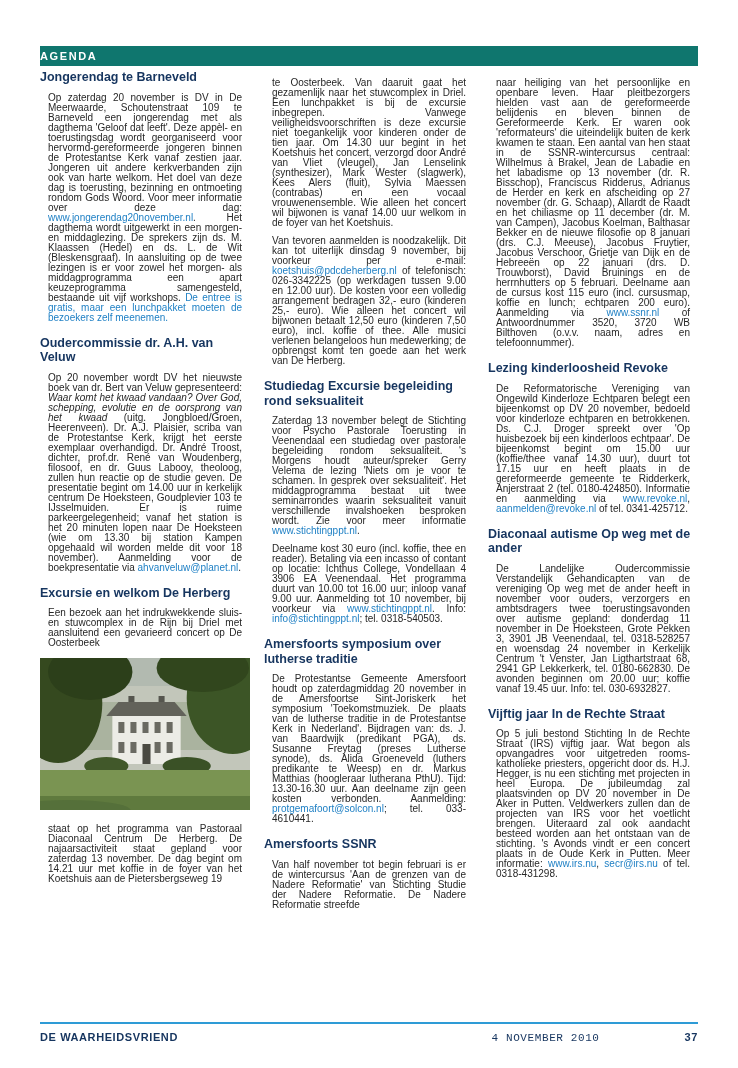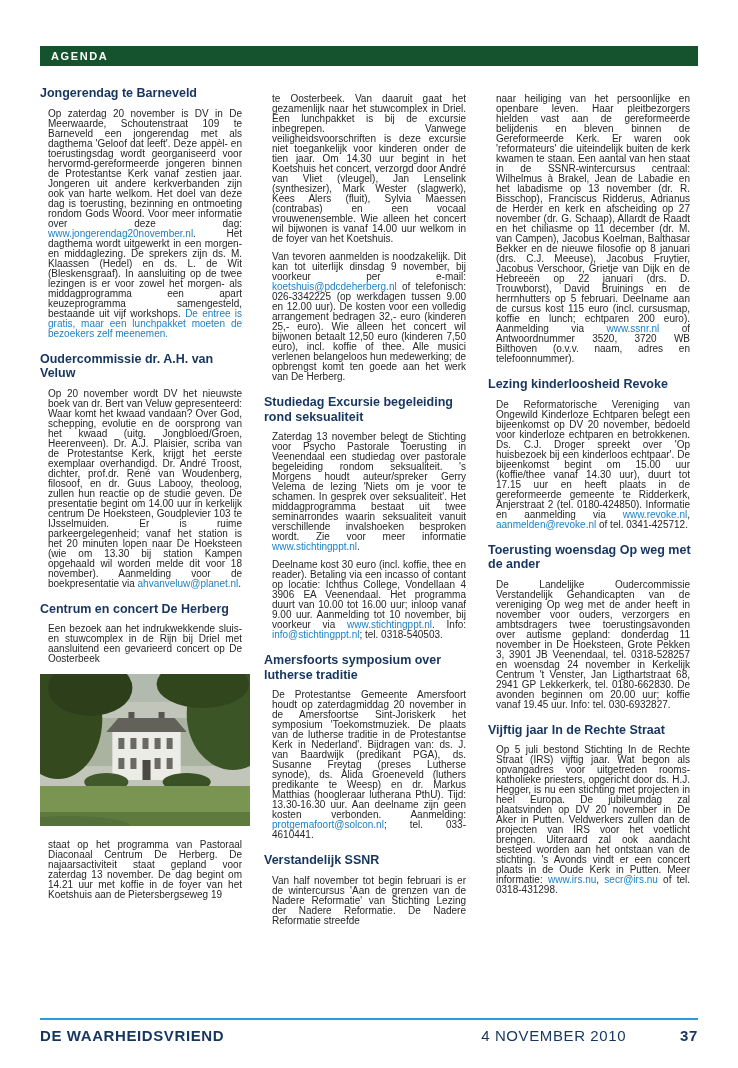--- a/index.html
+++ b/index.html
@@ -10,31 +10,30 @@
     position: relative;
     width: 738px;
     height: 1068px;
     background: #ffffff;
     overflow: hidden;
   }
   .agenda-bar {
     position: absolute;
     left: 40px; right: 40px; top: 46px;
     height: 20px;
-    background: #14532d;
+    background: #0f766e;
     color: #ffffff;
     font-size: 11px;
     font-weight: bold;
     letter-spacing: 1.6px;
     line-height: 20px;
-    padding-left: 11px;
   }
   .columns {
     position: absolute;
-    left: 40px; right: 40px; top: 86px;
+    left: 40px; right: 40px; top: 70px;
     display: flex;
     gap: 14px;
   }
   .col { flex: 1; min-width: 0; }
   .section h3 {
     margin: 13px 0 4px 0;
     font-size: 12.5px;
     line-height: 14.5px;
     color: #16355f;
     font-weight: bold;
@@ -42,41 +41,41 @@
   .col > .section:first-child > h3 { margin-top: 0; }
   .section p {
     margin: 8px;
     font-size: 10px;
     line-height: 10px;
     color: #262626;
     text-align: justify;
     hyphens: auto;
   }
   .blue-text { color: #1d7fc4; }
-  .italic { }
+  .italic { font-style: italic; }
   .lnk { color: #1d7fc4; }
   .photo {
     display: block;
     width: 100%;
     height: 152px;
     margin: 10px 0 14px 0;
   }
   .footer {
     position: absolute;
     left: 40px; right: 40px; bottom: 24px;
     border-top: 2px solid #2e9bd6;
     padding-top: 7px;
     display: flex;
     align-items: baseline;
-    font-size: 15px;
+    font-size: 11px;
     color: #16355f;
     letter-spacing: 0.6px;
   }
   .footer .mag { flex: 1; font-weight: bold; }
-  .footer .date { margin-right: 54px; font-weight: normal; }
+  .footer .date { margin-right: 85px; font-weight: normal; font-family: Liberation Mono, monospace; }
   .footer .pagenum { font-weight: bold; }
 </style>
 </head>
 <body>
 
 <div class="page">
 
   <div class="agenda-bar">
     <span>AGENDA</span>
   </div>
@@ -88,21 +87,21 @@
         <h3>Jongerendag te Barneveld</h3>
         <p><span class="autolink">Op zaterdag 20 november is DV in De Meerwaarde, Schoutenstraat 109 te Barneveld een jongerendag met als dagthema 'Geloof dat leeft'. Deze appèl- en toerustingsdag wordt georganiseerd voor hervormd-gereformeerde jongeren binnen de Protestantse Kerk vanaf zestien jaar. Jongeren uit andere kerkverbanden zijn ook van harte welkom. Het doel van deze dag is toerusting, bezinning en ontmoeting rondom Gods Woord. Voor meer informatie over deze dag: <span class="lnk">www.jongerendag20november.nl</span>. Het dagthema wordt uitgewerkt in een morgen- en middaglezing. De sprekers zijn ds. M. Klaassen (Hedel) en ds. L. de Wit (Bleskensgraaf). In aansluiting op de twee lezingen is er voor zowel het morgen- als middagprogramma een apart keuzeprogramma samengesteld, bestaande uit vijf workshops.</span> <span class="blue-text">De entree is gratis, maar een lunchpakket moeten de bezoekers zelf meenemen.</span></p>
       </div>
 
       <div class="section">
         <h3>Oudercommissie dr. A.H. van Veluw</h3>
         <p><span>Op 20 november wordt DV het nieuwste boek van dr. Bert van Veluw gepresenteerd:</span> <span class="italic">Waar komt het kwaad vandaan? Over God, schepping, evolutie en de oorsprong van het kwaad</span> <span class="autolink">(uitg. Jongbloed/Groen, Heerenveen). Dr. A.J. Plaisier, scriba van de Protestantse Kerk, krijgt het eerste exemplaar overhandigd. Dr. André Troost, dichter, prof.dr. René van Woudenberg, filosoof, en dr. Guus Labooy, theoloog, zullen hun reactie op de studie geven. De presentatie begint om 14.00 uur in kerkelijk centrum De Hoeksteen, Goudplevier 103 te IJsselmuiden. Er is ruime parkeergelegenheid; vanaf het station is het 20 minuten lopen naar De Hoeksteen (wie om 13.30 bij station Kampen opgehaald wil worden melde dit voor 18 november). Aanmelding voor de boekpresentatie via <span class="lnk">ahvanveluw@planet.nl</span>.</span></p>
       </div>
 
       <div class="section">
-        <h3>Centrum en concert De Herberg</h3>
+        <h3>Excursie en welkom De Herberg</h3>
         <p class="autolink">Een bezoek aan het indrukwekkende sluis- en stuwcomplex in de Rijn bij Driel met aansluitend een gevarieerd concert op De Oosterbeek</p>
 
         <svg class="photo" role="img" viewBox="0 0 209 152" preserveAspectRatio="none" aria-label="Witte villa De Herberg tussen bomen met gazon op de voorgrond">
           <rect width="209" height="152" fill="#c2c6ba"></rect>
           <rect x="0" y="0" width="209" height="28" fill="#b2bab0"></rect>
           <rect x="0" y="44" width="209" height="48" fill="#98a488" opacity="0.55"></rect>
           <ellipse cx="18" cy="45" rx="44" ry="60" fill="#35491f"></ellipse>
           <ellipse cx="50" cy="14" rx="42" ry="28" fill="#2c3f1a"></ellipse>
           <ellipse cx="192" cy="40" rx="46" ry="56" fill="#3c5526"></ellipse>
           <ellipse cx="162" cy="10" rx="46" ry="24" fill="#31461d"></ellipse>
@@ -142,37 +141,37 @@
         <p class="autolink">Zaterdag 13 november belegt de Stichting voor Psycho Pastorale Toerusting in Veenendaal een studiedag over pastorale begeleiding rondom seksualiteit. 's Morgens houdt auteur/spreker Gerry Velema de lezing 'Niets om je voor te schamen. In gesprek over seksualiteit'. Het middagprogramma bestaat uit twee seminarrondes waarin seksualiteit vanuit verschillende invalshoeken besproken wordt. Zie voor meer informatie <span class="lnk">www.stichtingppt.nl</span>.</p>
         <p class="autolink">Deelname kost 30 euro (incl. koffie, thee en reader). Betaling via een incasso of contant op locatie: Ichthus College, Vondellaan 4 3906 EA Veenendaal. Het programma duurt van 10.00 tot 16.00 uur; inloop vanaf 9.00 uur. Aanmelding tot 10 november, bij voorkeur via <span class="lnk">www.stichtingppt.nl</span>. Info: <span class="lnk">info@stichtingppt.nl</span>; tel. 0318-540503.</p>
       </div>
 
       <div class="section">
         <h3>Amersfoorts symposium over lutherse traditie</h3>
         <p class="autolink">De Protestantse Gemeente Amersfoort houdt op zaterdagmiddag 20 november in de Amersfoortse Sint-Joriskerk het symposium 'Toekomstmuziek. De plaats van de lutherse traditie in de Protestantse Kerk in Nederland'. Bijdragen van: ds. J. van Baardwijk (predikant PGA), ds. Susanne Freytag (preses Lutherse synode), ds. Alida Groeneveld (luthers predikante te Weesp) en dr. Markus Matthias (hoogleraar lutherana PthU). Tijd: 13.30-16.30 uur. Aan deelname zijn geen kosten verbonden. Aanmelding: <span class="lnk">protgemafoort@solcon.nl</span>; tel. 033-4610441.</p>
       </div>
 
       <div class="section">
-        <h3>Verstandelijk SSNR</h3>
-        <p class="autolink">Van half november tot begin februari is er de wintercursus 'Aan de grenzen van de Nadere Reformatie' van Stichting Lezing der Nadere Reformatie. De Nadere Reformatie streefde</p>
+        <h3>Amersfoorts SSNR</h3>
+        <p class="autolink">Van half november tot begin februari is er de wintercursus 'Aan de grenzen van de Nadere Reformatie' van Stichting Studie der Nadere Reformatie. De Nadere Reformatie streefde</p>
       </div>
     </div>
 
     <div class="col">
       <div class="section">
         <p class="autolink">naar heiliging van het persoonlijke en openbare leven. Haar pleitbezorgers hielden vast aan de gereformeerde belijdenis en bleven binnen de Gereformeerde Kerk. Er waren ook 'reformateurs' die uiteindelijk buiten de kerk kwamen te staan. Een aantal van hen staat in de SSNR-wintercursus centraal: Wilhelmus à Brakel, Jean de Labadie en het labadisme op 13 november (dr. R. Bisschop), Franciscus Ridderus, Adrianus de Herder en kerk en afscheiding op 27 november (dr. G. Schaap), Allardt de Raadt en het chiliasme op 11 december (dr. M. van Campen), Jacobus Koelman, Balthasar Bekker en de nieuwe filosofie op 8 januari (drs. C.J. Meeuse), Jacobus Fruytier, Jacobus Verschoor, Grietje van Dijk en de Hebreeën op 22 januari (drs. D. Trouwborst), David Bruinings en de herrnhutters op 5 februari. Deelname aan de cursus kost 115 euro (incl. cursusmap, koffie en lunch; echtparen 200 euro). Aanmelding via <span class="lnk">www.ssnr.nl</span> of Antwoordnummer 3520, 3720 WB Bilthoven (o.v.v. naam, adres en telefoonnummer).</p>
       </div>
 
       <div class="section">
         <h3>Lezing kinderloosheid Revoke</h3>
         <p class="autolink">De Reformatorische Vereniging van Ongewild Kinderloze Echtparen belegt een bijeenkomst op DV 20 november, bedoeld voor kinderloze echtparen en betrokkenen. Ds. C.J. Droger spreekt over 'Op huisbezoek bij een kinderloos echtpaar'. De bijeenkomst begint om 15.00 uur (koffie/thee vanaf 14.30 uur), duurt tot 17.15 uur en heeft plaats in de gereformeerde gemeente te Ridderkerk, Anjerstraat 2 (tel. 0180-424850). Informatie en aanmelding via <span class="lnk">www.revoke.nl</span>, <span class="lnk">aanmelden@revoke.nl</span> of tel. 0341-425712.</p>
       </div>
 
       <div class="section">
-        <h3>Toerusting woensdag Op weg met de ander</h3>
+        <h3>Diaconaal autisme Op weg met de ander</h3>
         <p class="autolink">De Landelijke Oudercommissie Verstandelijk Gehandicapten van de vereniging Op weg met de ander heeft in november voor ouders, verzorgers en ambtsdragers twee toerustingsavonden over autisme gepland: donderdag 11 november in De Hoeksteen, Grote Pekken 3, 3901 JB Veenendaal, tel. 0318-528257 en woensdag 24 november in Kerkelijk Centrum 't Venster, Jan Ligthartstraat 68, 2941 GP Lekkerkerk, tel. 0180-662830. De avonden beginnen om 20.00 uur; koffie vanaf 19.45 uur. Info: tel. 030-6932827.</p>
       </div>
 
       <div class="section">
         <h3>Vijftig jaar In de Rechte Straat</h3>
         <p class="autolink">Op 5 juli bestond Stichting In de Rechte Straat (IRS) vijftig jaar. Wat begon als opvangadres voor uitgetreden rooms-katholieke priesters, opgericht door ds. H.J. Hegger, is nu een stichting met projecten in heel Europa. De jubileumdag zal plaatsvinden op DV 20 november in De Aker in Putten. Veldwerkers zullen dan de projecten van IRS voor het voetlicht brengen. Uiteraard zal ook aandacht besteed worden aan het ontstaan van de stichting. 's Avonds vindt er een concert plaats in de Oude Kerk in Putten. Meer informatie: <span class="lnk">www.irs.nu</span>, <span class="lnk">secr@irs.nu</span> of tel. 0318-431298.</p>
       </div>
     </div>
 
   </div>

